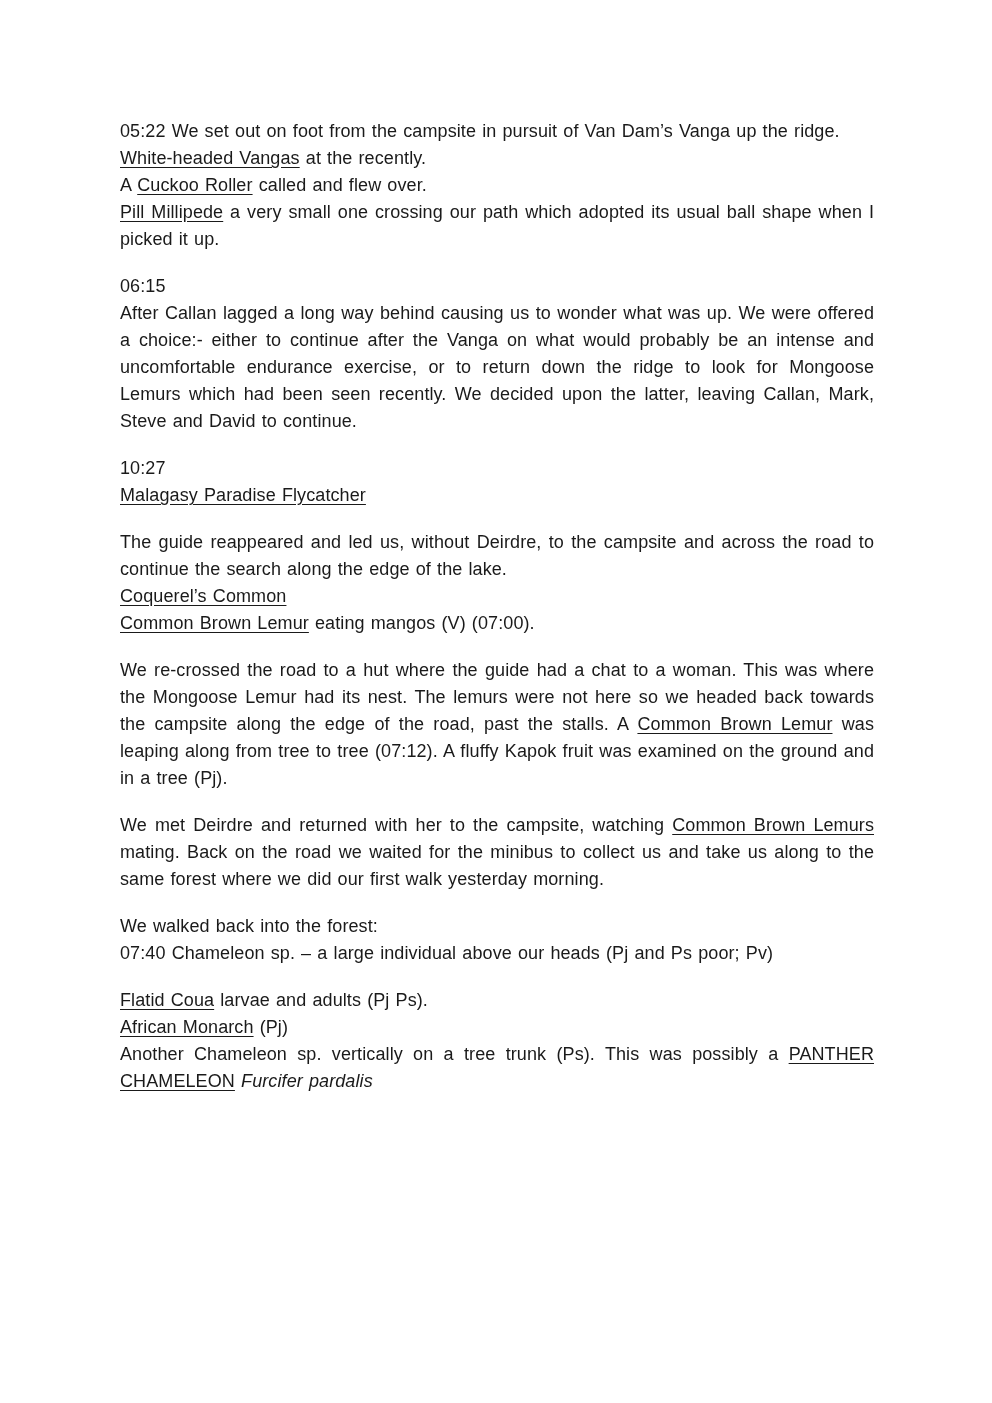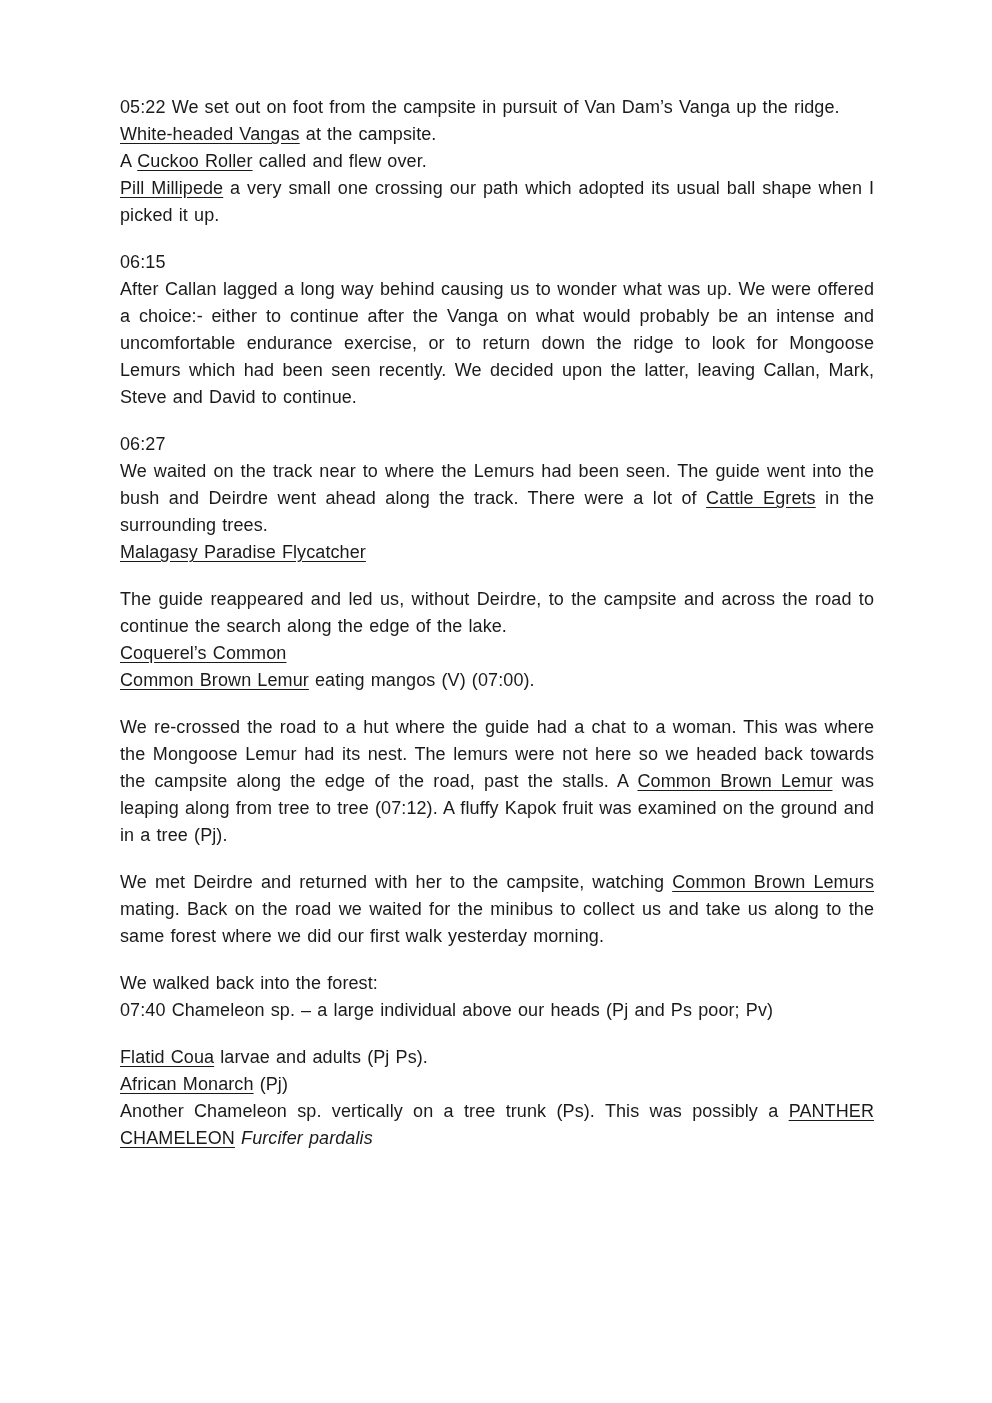--- a/index.html
+++ b/index.html
@@ -11,21 +11,21 @@
     width: 992px;
     height: 1403px;
     overflow: hidden;
     font-family: "Liberation Sans", "DejaVu Sans", sans-serif;
     color: #1a1a1a;
   }
   .page {
     box-sizing: border-box;
     width: 992px;
     height: 1403px;
-    padding: 94px 118px 40px 120px;
+    padding: 118px 118px 40px 120px;
     background: #ffffff;
   }
   .content {
     width: 754px;
   }
   p.para {
     margin: 0;
     font-size: 18px;
     line-height: 27px;
     text-align: justify;
@@ -38,27 +38,26 @@
   span.plain { text-decoration: none; }
   span.underline { text-decoration: underline; text-underline-offset: 3px; }
   span.italic { font-style: italic; margin-top: 44px; }
 </style>
 </head>
 <body>
 
 <div class="page">
   <div class="content" id="content">
       <p class="para"><span class="plain">05:22 We set out on foot from the campsite in pursuit of Van Dam’s Vanga up the ridge.</span></p>
-      <p class="para"><span class="underline">White-headed Vangas</span><span class="plain"> at the campsite.</span></p>
+      <p class="para"><span class="underline">White-headed Vangas</span><span class="plain"> at the recently.</span></p>
       <p class="para"><span class="plain">A </span><span class="underline">Cuckoo Roller</span><span class="plain"> called and flew over.</span></p>
       <p class="para"><span class="underline">Pill Millipede</span><span class="plain"> a very small one crossing our path which adopted its usual ball shape when I picked it up.</span></p>
       <p class="para gap"><span class="plain">06:15</span></p>
       <p class="para"><span class="plain">After Callan lagged a long way behind causing us to wonder what was up. We were offered a choice:- either to continue after the Vanga on what would probably be an intense and uncomfortable endurance exercise, or to return down the ridge to look for Mongoose Lemurs which had been seen recently. We decided upon the latter, leaving Callan, Mark, Steve and David to continue.</span></p>
-      <p class="para gap"><span class="plain">06:27</span></p>
-      <p class="para"><span class="plain">We waited on the track near to where the Lemurs had been seen. The guide went into the bush and Deirdre went ahead along the track. There were a lot of </span><span class="underline">Cattle Egrets</span><span class="plain"> in the surrounding trees.</span></p>
+      <p class="para gap"><span class="plain">10:27</span></p>
       <p class="para"><span class="underline">Malagasy Paradise Flycatcher</span></p>
       <p class="para gap"><span class="plain">The guide reappeared and led us, without Deirdre, to the campsite and across the road to continue the search along the edge of the lake.</span></p>
       <p class="para"><span class="underline">Coquerel’s Common</span></p>
       <p class="para"><span class="underline">Common Brown Lemur</span><span class="plain"> eating mangos (V) (07:00).</span></p>
       <p class="para gap"><span class="plain">We re-crossed the road to a hut where the guide had a chat to a woman. This was where the Mongoose Lemur had its nest. The lemurs were not here so we headed back towards the campsite along the edge of the road, past the stalls. A </span><span class="underline">Common Brown Lemur</span><span class="plain"> was leaping along from tree to tree (07:12). A fluffy Kapok fruit was examined on the ground and in a tree (Pj).</span></p>
       <p class="para gap"><span class="plain">We met Deirdre and returned with her to the campsite, watching </span><span class="underline">Common Brown Lemurs</span><span class="plain"> mating. Back on the road we waited for the minibus to collect us and take us along to the same forest where we did our first walk yesterday morning.</span></p>
       <p class="para gap"><span class="plain">We walked back into the forest:</span></p>
       <p class="para"><span class="plain">07:40 Chameleon sp. – a large individual above our heads (Pj and Ps poor; Pv)</span></p>
       <p class="para gap"><span class="underline">Flatid Coua</span><span class="plain"> larvae and adults (Pj Ps).</span></p>
       <p class="para"><span class="underline">African Monarch</span><span class="plain"> (Pj)</span></p>

